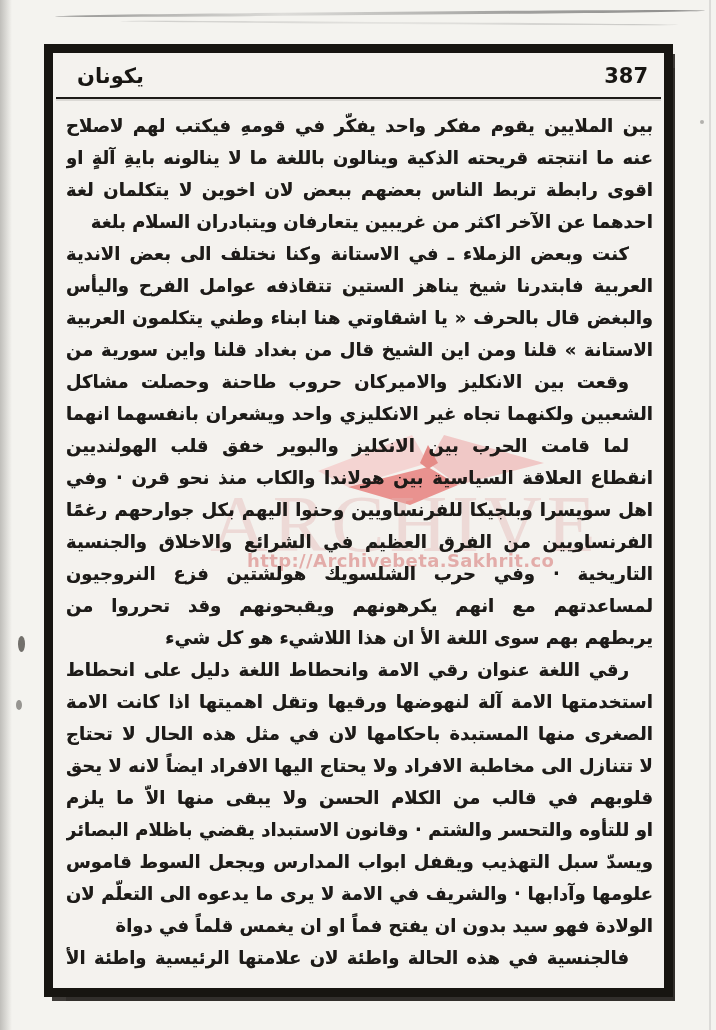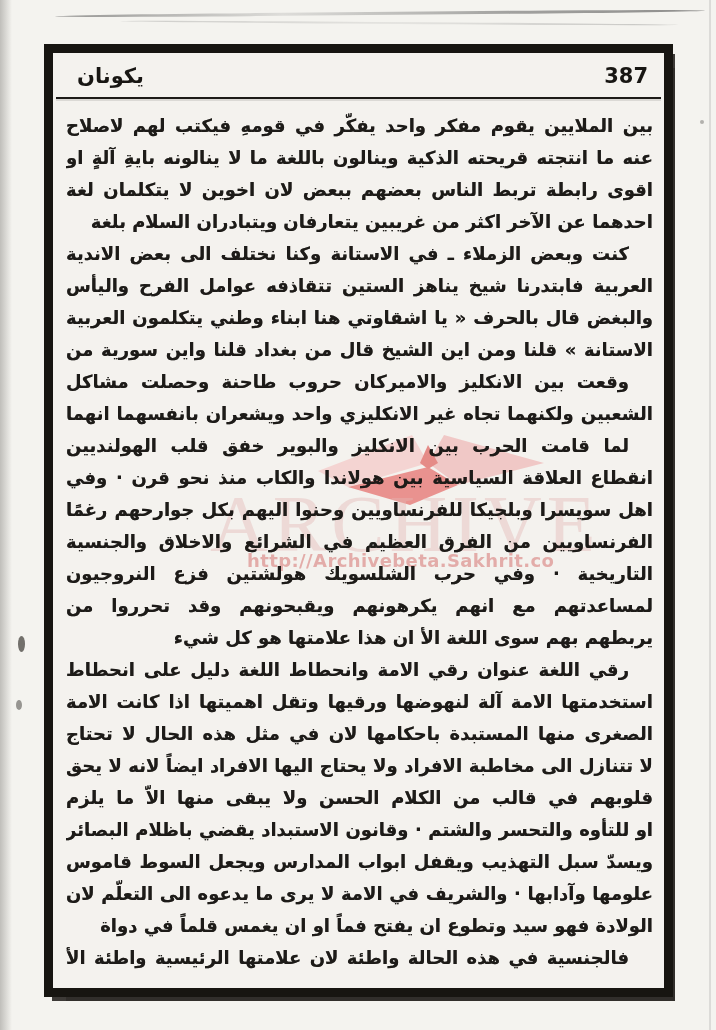--- a/index.html
+++ b/index.html
@@ -108,25 +108,25 @@
     <div class="line">والبغض قال بالحرف « يا اشقاوتي هنا ابناء وطني يتكلمون العربية وانا اموت حسرةً في</div>
     <div class="line">الاستانة » قلنا ومن اين الشيخ قال من بغداد قلنا واين سورية من بغداد قال تجمعنا اللغة</div>
     <div class="line indent">وقعت بين الانكليز والاميركان حروب طاحنة وحصلت مشاكل شتى زادت شقة البعد بين</div>
     <div class="line">الشعبين ولكنهما تجاه غير الانكليزي واحد ويشعران بانفسهما انهما ابناء بريطانيا العظمى</div>
     <div class="line indent">لما قامت الحرب بين الانكليز والبوير خفق قلب الهولنديين وتفتّت المرار غمًا عن</div>
     <div class="line">انقطاع العلاقة السياسية بين هولاندا والكاب منذ نحو قرن · وفي حرب ١٨٧٠ تشيع</div>
     <div class="line">اهل سويسرا وبلجيكا للفرنساويين وحنوا اليهم بكل جوارحهم رغمًا عما بينهم وبين</div>
     <div class="line">الفرنساويين من الفرق العظيم في الشرائع والاخلاق والجنسية السياسية والتذكارات</div>
     <div class="line">التاريخية · وفي حرب الشلسويك هولشتين فزع النروجيون للدنمارك وتطوع بعضهم</div>
     <div class="line">لمساعدتهم مع انهم يكرهونهم ويقبحونهم وقد تحرروا من سلطتهم بعد حروب طويلة ولا شيء</div>
-    <div class="line end">يربطهم بهم سوى اللغة الأ ان هذا علامتها هو كل شيء</div>
+    <div class="line end">يربطهم بهم سوى اللغة الأ ان هذا اللاشيء هو كل شيء</div>
     <div class="line indent">رقي اللغة عنوان رقي الامة وانحطاط اللغة دليل على انحطاط الامة لانها تتخذ اهميةً اذا</div>
     <div class="line">استخدمتها الامة آلة لنهوضها ورقيها وتقل اهميتها اذا كانت الامة منحطة ومستعبدة للفئة</div>
     <div class="line">الصغرى منها المستبدة باحكامها لان في مثل هذه الحال لا تحتاج اليها الهيئة الحاكمة لانها</div>
     <div class="line">لا تتنازل الى مخاطبة الافراد ولا يحتاج اليها الافراد ايضاً لانه لا يحق لهم ان يفرغوا ما في</div>
     <div class="line">قلوبهم في قالب من الكلام الحسن ولا يبقى منها الاّ ما يلزم القرويين للتفاهم او للهذر والمزاح</div>
     <div class="line">او للتأوه والتحسر والشتم · وقانون الاستبداد يقضي باظلام البصائر فيحبب الظلام ويقبح النور</div>
     <div class="line">ويسدّ سبل التهذيب ويقفل ابواب المدارس ويجعل السوط قاموس اللغة ومتنها وكل</div>
     <div class="line">علومها وآدابها · والشريف في الامة لا يرى ما يدعوه الى التعلّم لان حقوقه يؤيدها شرف</div>
-    <div class="line end">الولادة فهو سيد وتطوع ان يفتح فماً او ان يغمس قلماً في دواة</div>
+    <div class="line end">الولادة فهو سيد بدون ان يفتح فماً او ان يغمس قلماً في دواة</div>
     <div class="line indent">فالجنسية في هذه الحالة واطئة لان علامتها الرئيسية واطئة الأ ان الاحوال تغيّرت في</div>
   </div>
 </div>
 
 </body></html>

